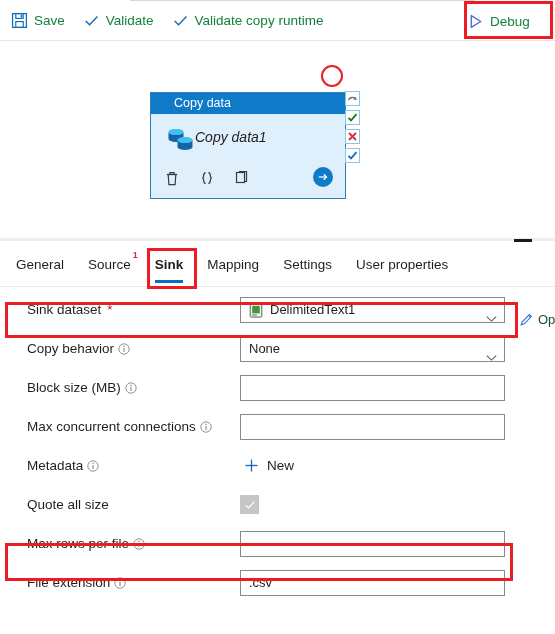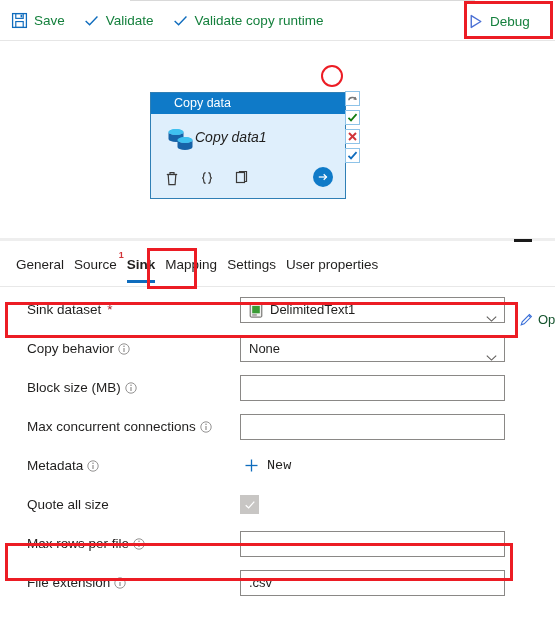--- a/index.html
+++ b/index.html
@@ -106,21 +106,21 @@
   }
 
   
   #tabs {
     position: absolute; left: 0; top: 245px; width: 555px; height: 42px;
     display: flex; align-items: center;
     border-bottom: 1px solid #e8e8e8;
   }
   .tab {
     position: relative; font-size: 13.5px; color: #201f1e;
-    padding: 9px 0 11px 0; margin-left: 10px; cursor: pointer;
+    padding: 9px 0 11px 0; margin-left: 24px; cursor: pointer;
     white-space: nowrap;
   }
   .tab:first-child { margin-left: 16px; }
   .tab.active { font-weight: 600; }
   .tab.active::after {
     content: ""; position: absolute; left: 0; right: 0; bottom: 0;
     height: 3px; background: #0f6cbd;
   }
   .tab-badge {
     position: absolute; top: 2px; right: -7px;
@@ -176,21 +176,20 @@
     display: flex; align-items: center; gap: 4px;
     font-size: 13px; color: #14532d; cursor: pointer; white-space: nowrap;
   }
   #pencil-ico { width: 15px; height: 15px; display:block; }
 
   
   .new-btn {
     display: flex; align-items: center; gap: 8px;
     font-size: 13.5px; color: #201f1e; cursor: pointer;
     padding-left: 4px;
-    font-family: Liberation Mono, monospace;
   }
   .plus-ico { width: 15px; height: 15px; display: block; }
 
   .chk {
     width: 19px; height: 19px; background: #c8c6c4;
     display: flex; align-items: center; justify-content: center;
   }
 </style>
 </head>
 <body>

